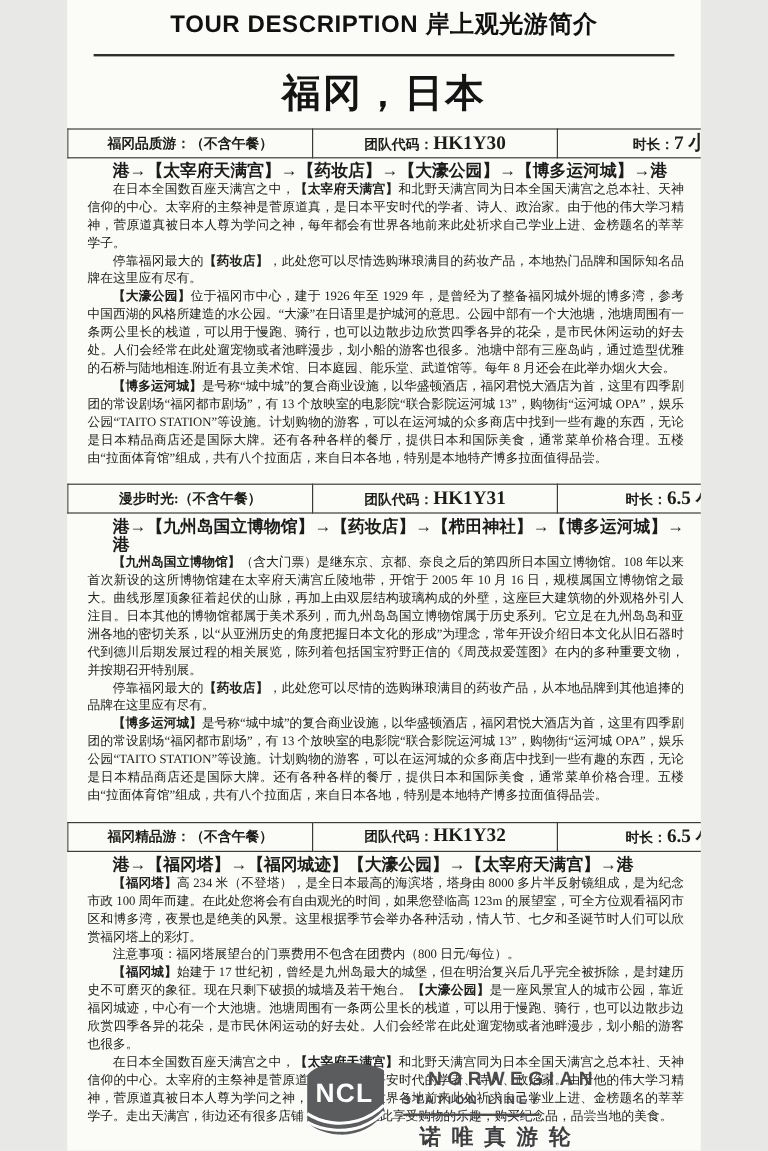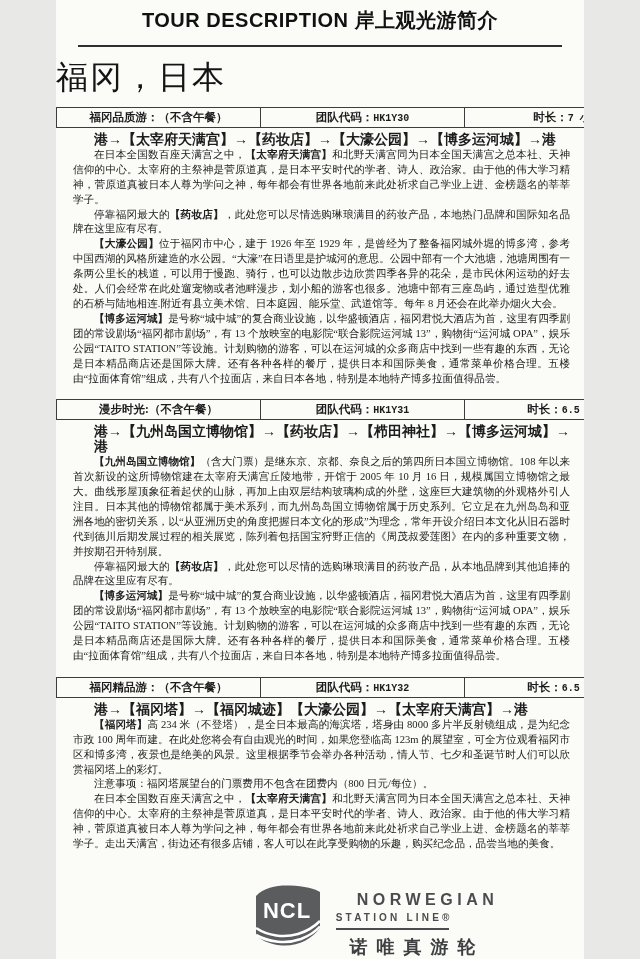--- a/index.html
+++ b/index.html
@@ -9,32 +9,32 @@
     font-family:"Liberation Serif","DejaVu Serif",serif;
   }
   .doc-header { text-align:center; padding-top:7px; }
   .doc-header h1 {
     margin:0; font-size:20px; font-weight:bold; letter-spacing:.5px;
     font-family:"Liberation Sans","DejaVu Sans",sans-serif; color:#111;
   }
   .doc-header h1 .zh { font-family:"Liberation Serif","DejaVu Serif",serif; font-weight:bold; }
   .head-rule { height:2px; background:#2f2f2f; margin:11px 22px 0 22px; }
   .city-title {
-    margin:9px 0 7px 0; font-size:32px; font-weight:normal;
+    margin:9px 0 7px 0; text-align:center; font-size:32px; font-weight:bold;
     letter-spacing:2px; color:#141414;
   }
   table.tour-row {
     width:613px; margin:4px auto; border-collapse:collapse; table-layout:fixed;
   }
   table.tour-row td {
     border:1.6px solid #3c3c3c; text-align:center; vertical-align:middle;
     font-size:11.5px; font-weight:bold; height:17px; padding:1px 2px;
     white-space:nowrap; overflow:hidden;
   }
-  td .code-val, td .dur-val { font-family:Liberation Mono, monospace; font-size:10px; }
+  td .code-val, td .dur-val { font-family:Liberation Serif, serif; font-size:16px; }
   .tour-body { margin:5px 14px 0 17px; }
   .itin {
     font-weight:bold; font-size:14px; line-height:14.9px;
     padding-left:21px; margin:0;
   }
   .para {
     margin:0; font-size:10.6px; line-height:14.9px; text-align:justify;
     text-indent:21px; color:#202020;
   }
   .para b, .itin b { font-weight:bold; }
@@ -110,20 +110,21 @@
       <td>福冈精品游：（不含午餐）</td>
       <td><span>团队代码：</span><span class="code-val">HK1Y32</span></td>
       <td><span>时长：</span><span class="dur-val">6.5 小时</span></td>
     </tr>
   </tbody>
     </table>
   <div class="tour-body">
     <p class="itin rich">港→<b>【福冈塔】</b>→<b>【福冈城迹】</b><b>【大濠公园】</b>→<b>【太宰府天满宫】</b>→港</p>
     <p class="para rich"><b>【福冈塔】</b>高 234 米（不登塔），是全日本最高的海滨塔，塔身由 8000 多片半反射镜组成，是为纪念市政 100 周年而建。在此处您将会有自由观光的时间，如果您登临高 123m 的展望室，可全方位观看福冈市区和博多湾，夜景也是绝美的风景。这里根据季节会举办各种活动，情人节、七夕和圣诞节时人们可以欣赏福冈塔上的彩灯。</p>
     <p class="para rich">注意事项：福冈塔展望台的门票费用不包含在团费内（800 日元/每位）。</p>
+    <p class="para rich"><b>【福冈城】</b>始建于 17 世纪初，曾经是九州岛最大的城堡，但在明治复兴后几乎完全被拆除，是封建历史不可磨灭的象征。现在只剩下破损的城墙及若干炮台。<b>【大濠公园】</b>是一座风景宜人的城市公园，靠近福冈城迹，中心有一个大池塘。池塘周围有一条两公里长的栈道，可以用于慢跑、骑行，也可以边散步边欣赏四季各异的花朵，是市民休闲运动的好去处。人们会经常在此处遛宠物或者池畔漫步，划小船的游客也很多。</p>
     <p class="para rich">在日本全国数百座天满宫之中，<b>【太宰府天满宫】</b>和北野天满宫同为日本全国天满宫之总本社、天神信仰的中心。太宰府的主祭神是菅原道真，是日本平安时代的学者、诗人、政治家。由于他的伟大学习精神，菅原道真被日本人尊为学问之神，每年都会有世界各地前来此处祈求自己学业上进、金榜题名的莘莘学子。走出天满宫，街边还有很多店铺，客人可以在此享受购物的乐趣，购买纪念品，品尝当地的美食。</p>
   </div>
 
   <div class="footer">
     <svg class="logo-mark" viewBox="0 0 67 62" xmlns="http://www.w3.org/2000/svg">
       <path d="M2,11 C10,2 24,0 36,0.5 C50,1 62,4 66,7 L66,43 C58,54 44,61.5 28,60.5 C15,59.5 5,54 2,50 Z" fill="#5b5c5e"></path>
       <text x="33" y="33" text-anchor="middle" font-family="Liberation Sans, DejaVu Sans, sans-serif" font-size="22" font-weight="bold" fill="#ffffff" letter-spacing="1">NCL</text>
       <path d="M2,43 C14,51 30,53 44,49 C54,46 61,41 66,36" stroke="#ffffff" stroke-width="2.6" fill="none"></path>
       <path d="M2,50 C15,57.5 33,59 47,54 C56,50.5 62,46 66,41.5" stroke="#ffffff" stroke-width="2.6" fill="none"></path>
     </svg>

